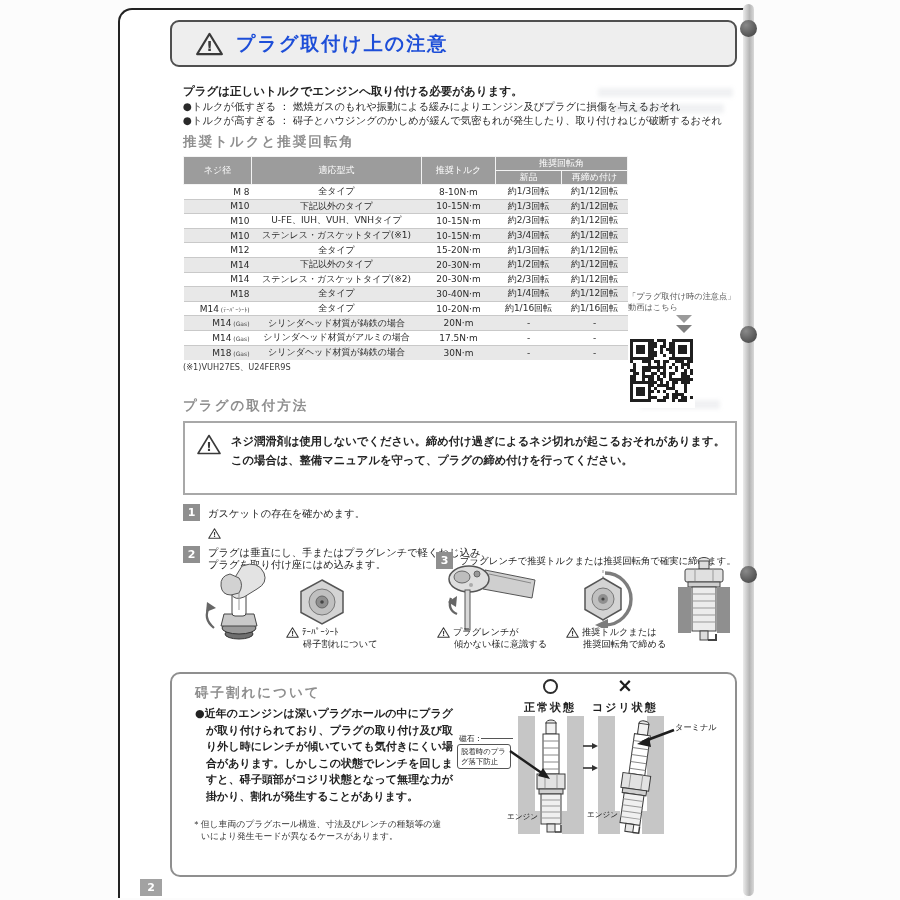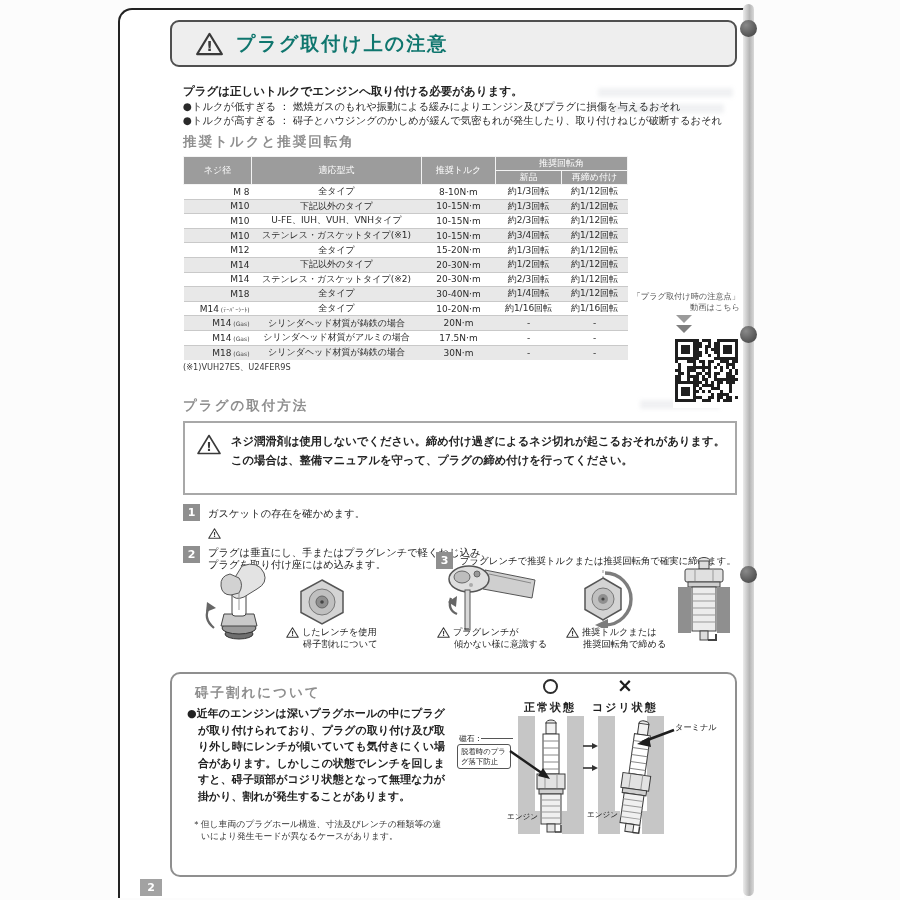--- a/index.html
+++ b/index.html
@@ -10,21 +10,21 @@
   .page-sheet { position:absolute; left:118px; top:8px; width:626px; height:890px;
     border-left:2px solid #222; border-top:2px solid #222; border-top-left-radius:14px; background:#fff; }
   .binding-rod { position:absolute; left:743px; top:4px; width:11px; height:892px;
     background:linear-gradient(90deg,#ececec,#b5b5b5 60%,#d9d9d9); border-radius:6px; }
   .binding-knob { position:absolute; left:740px; width:17px; height:17px; border-radius:50%;
     background:radial-gradient(circle at 35% 30%,#8a8a8a,#3c3c3c); }
 
   
   .header-box { position:absolute; left:170px; top:20px; width:567px; height:47px;
     border:2px solid #4f4f4f; border-radius:9px; background:#eeeeee; display:flex; align-items:center; padding-left:24px; }
-  .header-title { font-size:19px; font-weight:bold; color:#0f766e; letter-spacing:2px; margin-left:13px; }
+  .header-title { font-size:19px; font-weight:bold; color:#1d4ed8; letter-spacing:2px; margin-left:13px; }
 
   .tri { display:inline-block; vertical-align:middle; }
   .tri svg { display:block; }
 
   
   .intro-line1 { position:absolute; left:183px; top:84px; font-size:11.5px; font-weight:bold; color:#222; }
   .intro-bullet1 { position:absolute; left:183px; top:100px; font-size:10.3px; color:#2a2a2a; }
   .intro-bullet2 { position:absolute; left:183px; top:114px; font-size:10.3px; color:#2a2a2a; }
 
   .sec-heading { position:absolute; font-size:13.5px; font-weight:bold; color:#8f8f8f; letter-spacing:2px; }
@@ -35,21 +35,21 @@
     border:1px solid #f4f4f4; height:13px; padding:0; text-align:center; }
   .torque-table td { font-size:9px; color:#2b2b2b; height:14.6px; padding:0 2px;
     border-top:1px solid #c9c9c9; text-align:center; white-space:nowrap; overflow:hidden; }
   .torque-table tr.alt td { background:#e8e8e8; }
   .torque-table td.c-size { text-align:right; padding-left:8px; }
   .size-note { font-size:6px; color:#444; }
   .tbl-notes { position:absolute; left:183px; top:362px; width:452px; font-size:8.2px; color:#3a3a3a; line-height:11px; }
   .tbl-notes .n2 { padding-left:22px; text-indent:-22px; }
 
   
-  .qr-block { position:absolute; left:628px; top:291px; width:112px; text-align:right; }
+  .qr-block { position:absolute; left:628px; top:291px; width:112px; text-align:left; }
   .qr-cap { font-size:8.2px; color:#555; line-height:11px; }
   .down-arrow { width:0; height:0; border-left:8px solid transparent; border-right:8px solid transparent;
     border-top:8px solid #9b9b9b; margin:2px auto 0; }
   .qr-img { display:inline-block; margin-top:4px; background:#fff; padding:2px; }
 
   
   .warn-box { position:absolute; left:183px; top:421px; width:554px; height:74px; border:2px solid #a8a8a8;
     display:flex; padding:9px 10px 0 12px; background:#fff; }
   .warn-text { font-size:11.3px; font-weight:bold; color:#222; line-height:19px; margin-left:10px; }
 
@@ -58,21 +58,21 @@
     font-size:11px; font-weight:bold; text-align:center; line-height:17px; }
   .step-text { position:absolute; font-size:10.3px; color:#222; white-space:nowrap; }
   .step-note { position:absolute; font-size:10px; color:#222; white-space:nowrap; }
   .fig-cap { position:absolute; font-size:9.2px; color:#222; line-height:12px; }
   .fig-cap .ind { padding-left:17px; }
   .fig { position:absolute; }
 
   
   .bottom-box { position:absolute; left:170px; top:672px; width:567px; height:205px;
     border:2px solid #8f8f8f; border-radius:10px; background:#fff; }
-  .ins-body { position:absolute; left:187px; top:706px; width:258px; font-size:11px; font-weight:bold;
+  .ins-body { position:absolute; left:195px; top:706px; width:258px; font-size:11px; font-weight:bold;
     color:#222; line-height:16.5px; text-indent:-11px; padding-left:11px; text-align:justify; }
   .ins-foot { position:absolute; left:192px; top:818px; width:252px; font-size:8.8px; color:#333;
     line-height:12px; text-indent:-9px; padding-left:9px; }
 
   .panel { position:absolute; width:66px; height:132px; }
   .ok-circle { position:absolute; left:543px; top:679px; width:15px; height:15px; border:2.2px solid #2c2c2c; border-radius:50%; }
   .ng-mark { position:absolute; left:617px; top:674px; font-size:19px; font-weight:bold; color:#1d1d1d; }
   .state-label { position:absolute; font-size:11px; font-weight:bold; color:#1d1d1d; letter-spacing:2px; }
   .magnet-label { position:absolute; left:459px; top:733px; font-size:7.8px; color:#222; }
   .magnet-line { position:absolute; left:481px; top:738px; width:32px; height:1px; background:#555; }
@@ -553,21 +553,21 @@
   </div>
 
   <div class="fig-cap" style="left:286px;top:626px">
     <div>
       <span class="tri">
         <svg width="13" height="11" viewBox="0 0 24 21">
             <path d="M12 1.5 L23 19.5 H1 Z" fill="#fff" stroke="#3a3a3a" stroke-width="2" stroke-linejoin="round"></path>
             <text x="12" y="17" text-anchor="middle" font-size="13" font-weight="bold" fill="#3a3a3a">!</text>
           </svg>
       </span>
-      <span>したレンチを使用</span>
+      <span>ﾃｰﾊﾟｰｼｰﾄ</span>
     </div>
     <div class="ind">碍子割れについて</div>
   </div>
 
   <div class="fig" style="left:443px;top:560px">
     <svg width="95" height="72" viewBox="0 0 95 72">
       <polygon points="42,10 92,20 89,38 40,29" fill="#cfcfcf" stroke="#555"></polygon>
       <line x1="46" y1="14" x2="88" y2="23" stroke="#888"></line>
       <ellipse cx="26" cy="19" rx="20" ry="13" fill="#dedede" stroke="#555" stroke-width="1.5"></ellipse>
       <ellipse cx="19" cy="17" rx="8" ry="6" fill="#bdbdbd" stroke="#666"></ellipse>

